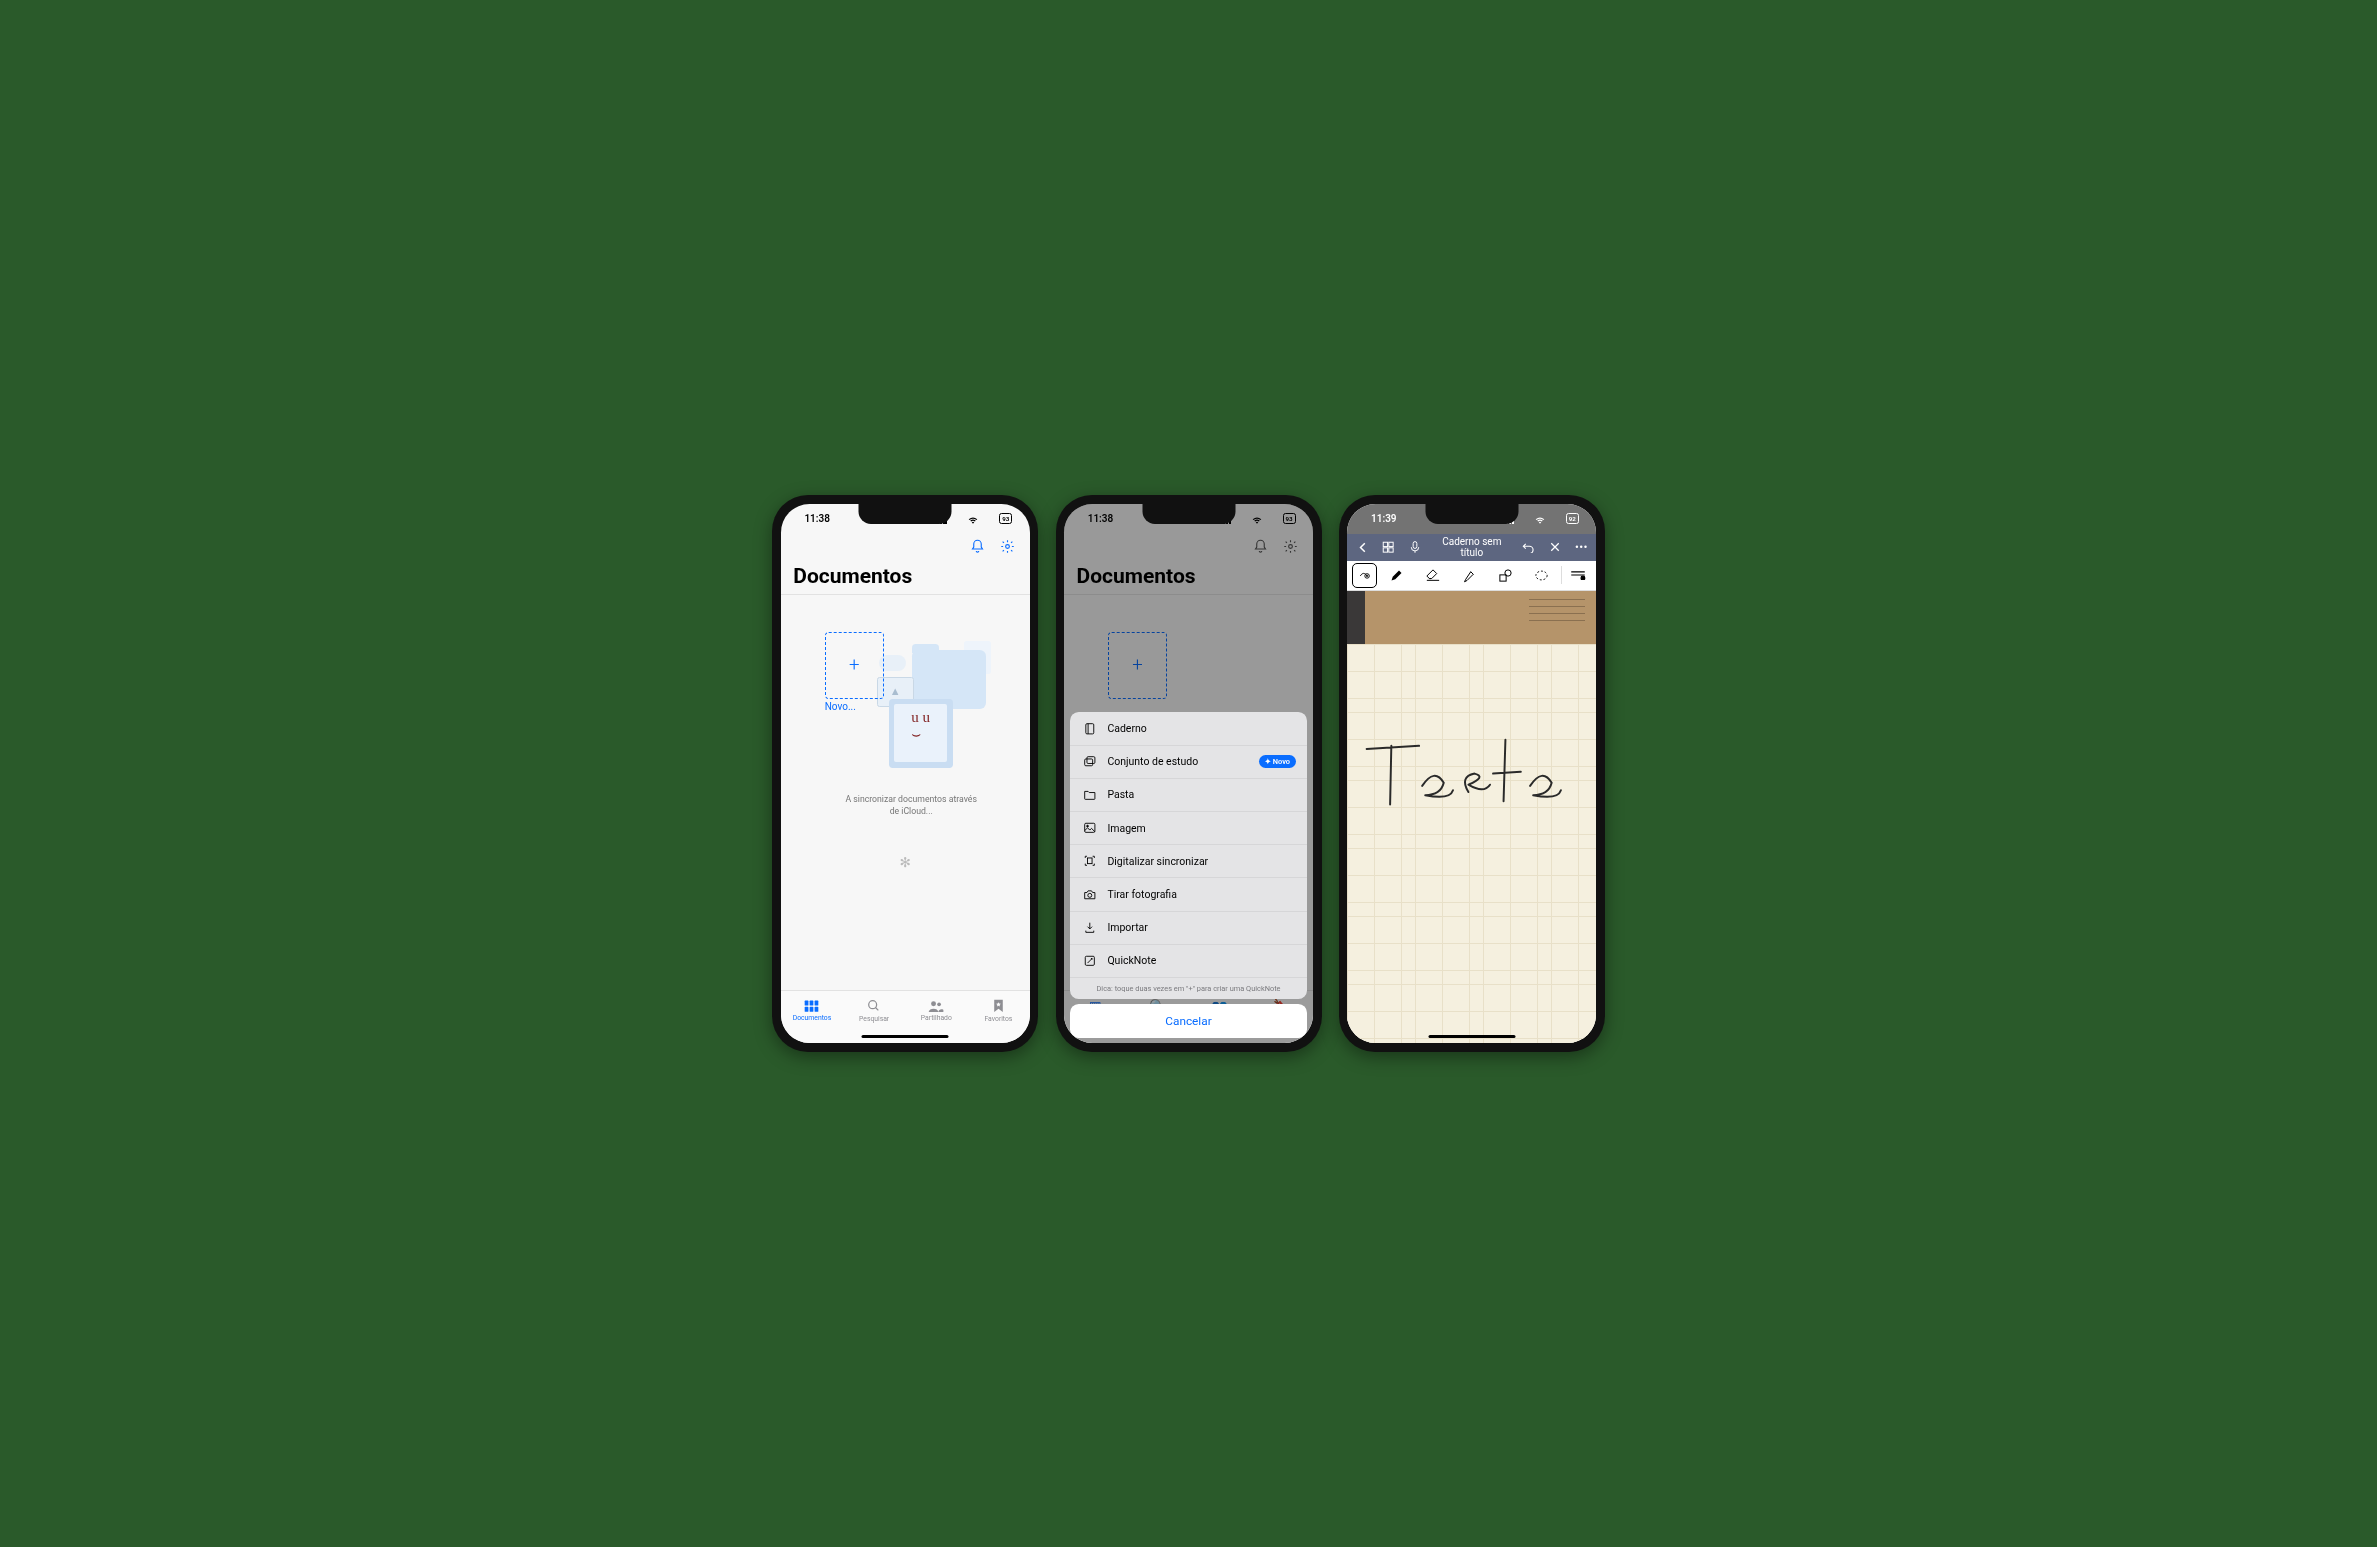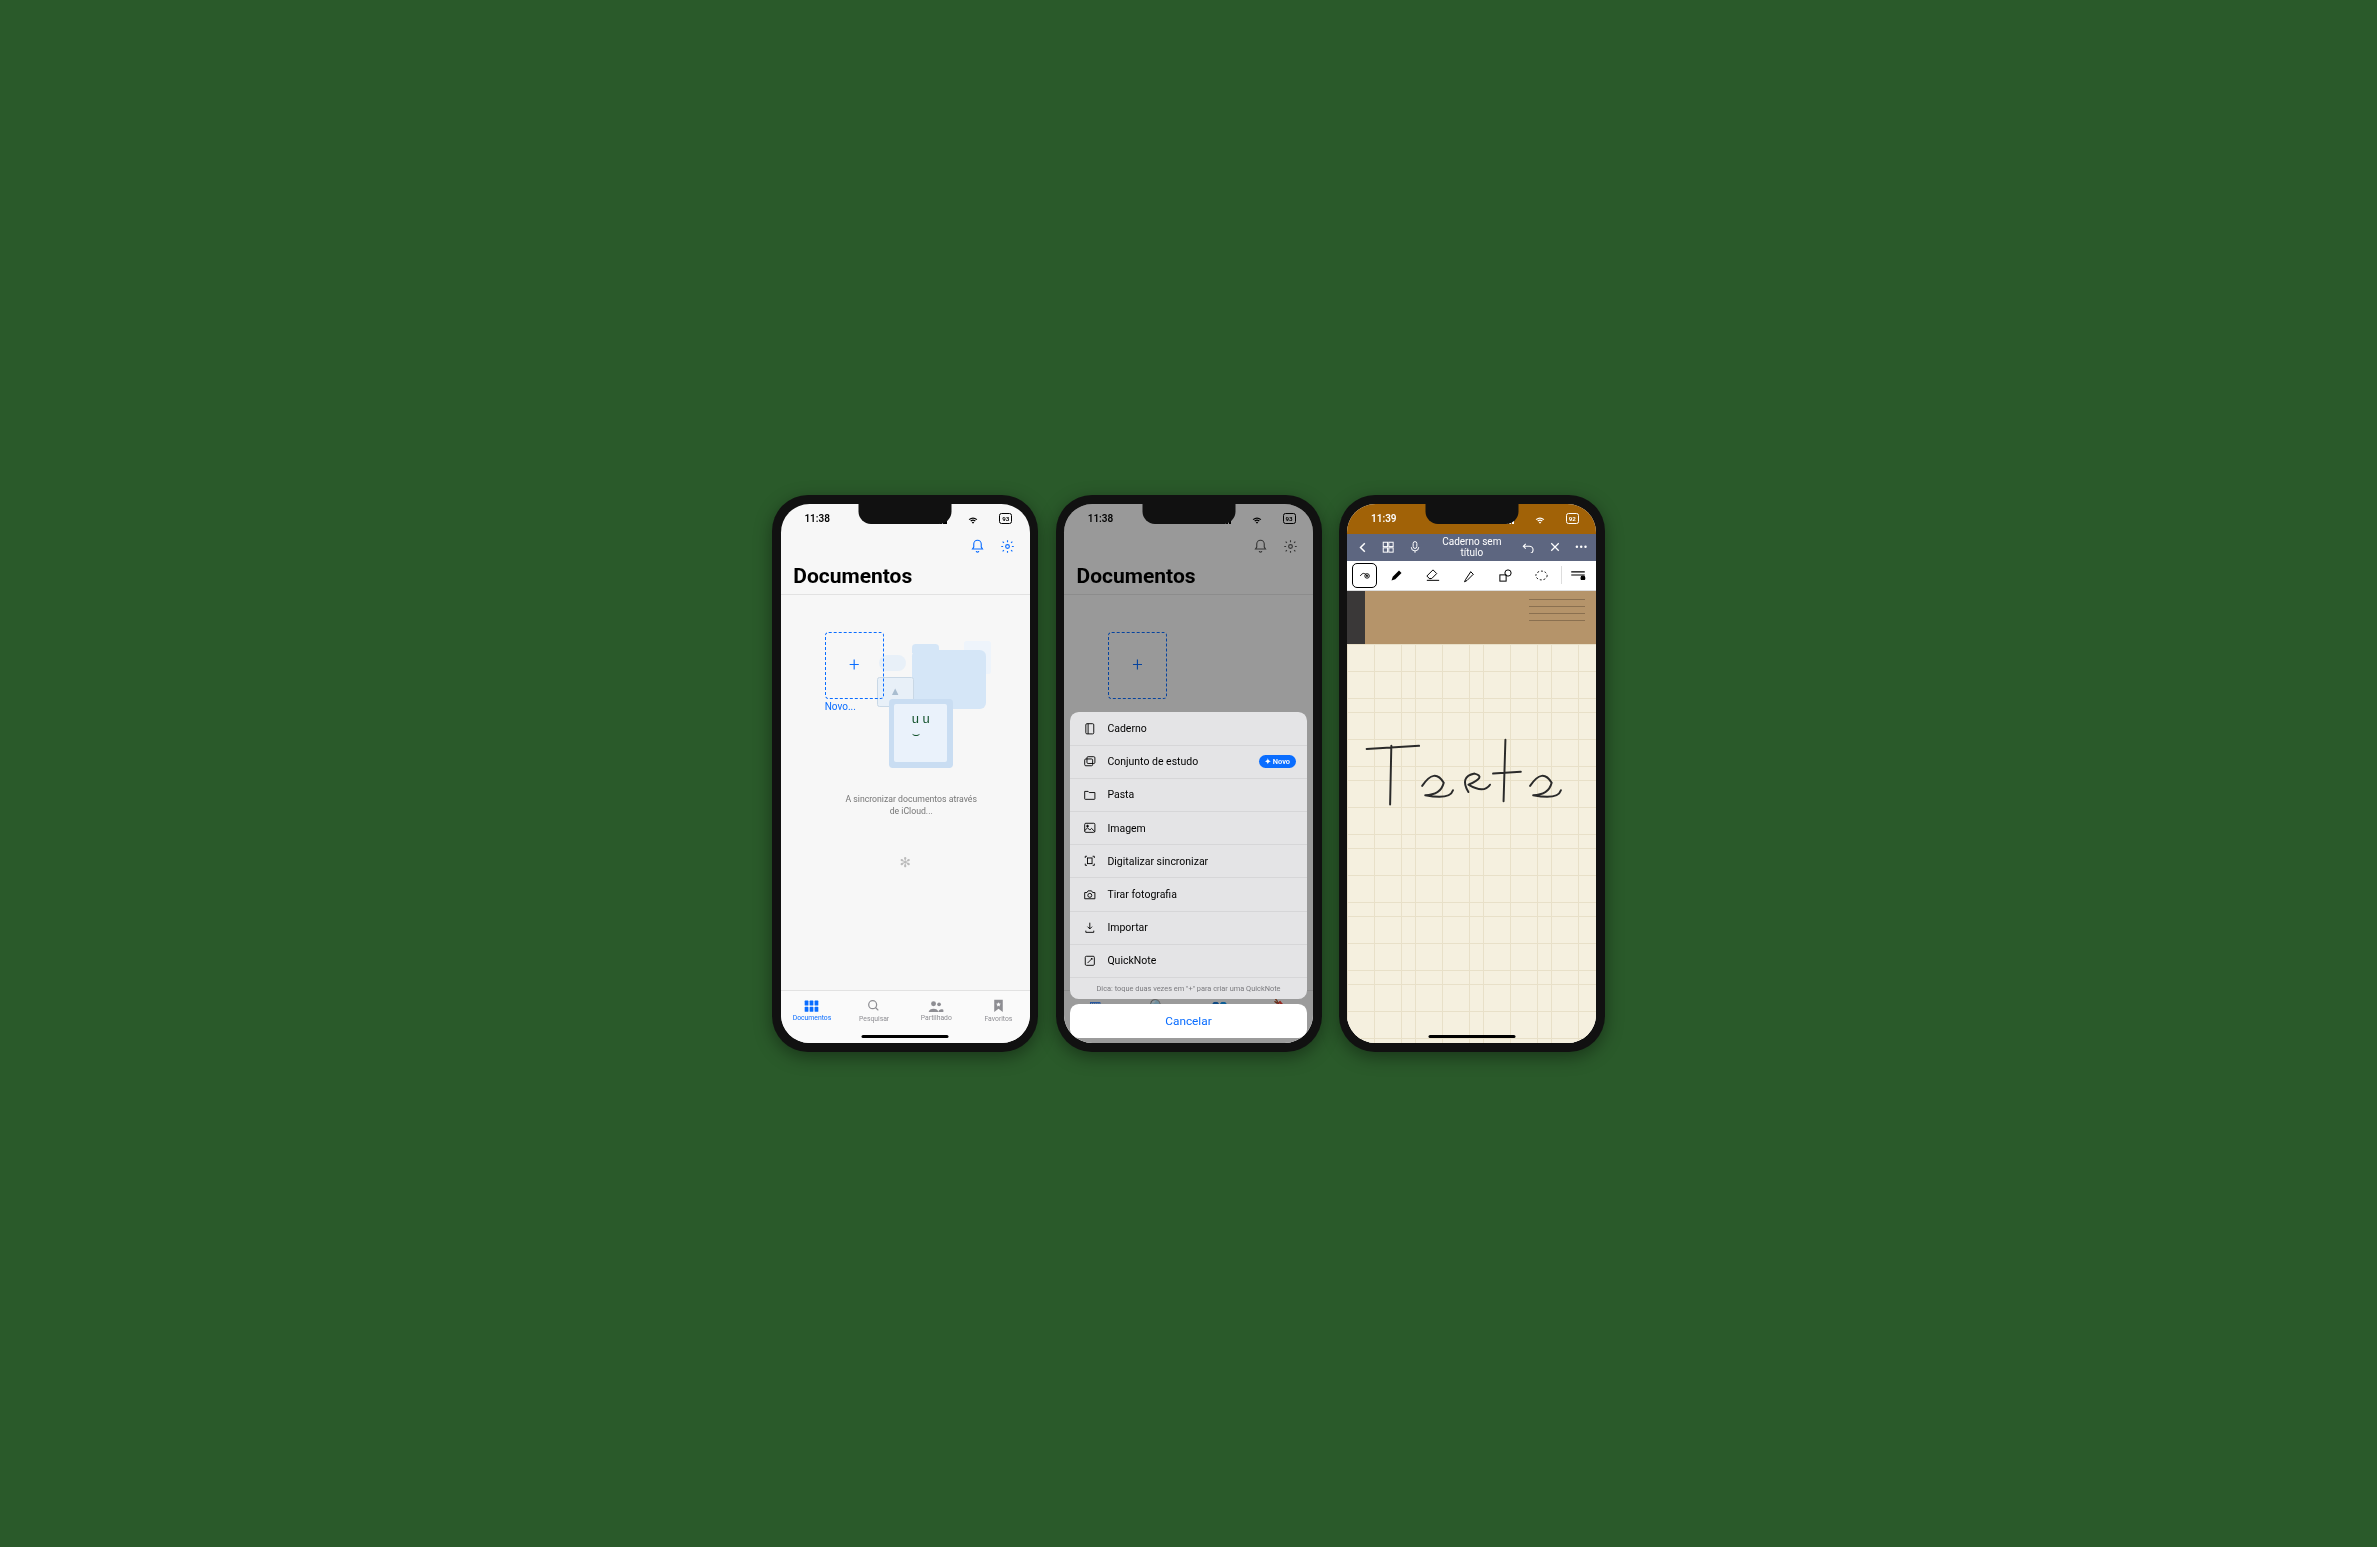--- a/index.html
+++ b/index.html
@@ -166,23 +166,23 @@
   }
   .notebook-inner {
     width: 53px; height: 58px;
     background: #eaf2fb;
     border-radius: 1.9px;
   }
   .smile {
     position: absolute;
     left: 50%; top: 40%;
     transform: translate(-50%,-50%);
-    color: #14532d;
-    font-family: Liberation Sans, sans-serif;
-    font-size: 13px;
+    color: #7f1d1d;
+    font-family: Liberation Serif, serif;
+    font-size: 15px;
   }
   .cloud-shape {
     position: absolute;
     left: 54px;
     top: 23.5px;
     width: 27px; height: 16px;
     background: #e8f0f8;
     border-radius: 8.7px;
   }
   .sync-text {
@@ -604,21 +604,21 @@
         <div class="sheet-tip">Dica: toque duas vezes em "+" para criar uma QuickNote</div>
       </div>
       <div class="cancel-btn">Cancelar</div>
     </div>
     <div class="home-indicator"></div>
   </div>
 </div>
 
 <div class="phone">
   <div class="screen screen3">
-    <div style="background:#a16207">
+    <div style="background:#737373">
     <div class="status-bar light">
       <div class="status-left">11:39</div>
       <div class="status-right">
         <div class="signal">
               <span></span>
               <span></span>
               <span></span>
               <span></span>
             </div>
         <span class="wifi">

